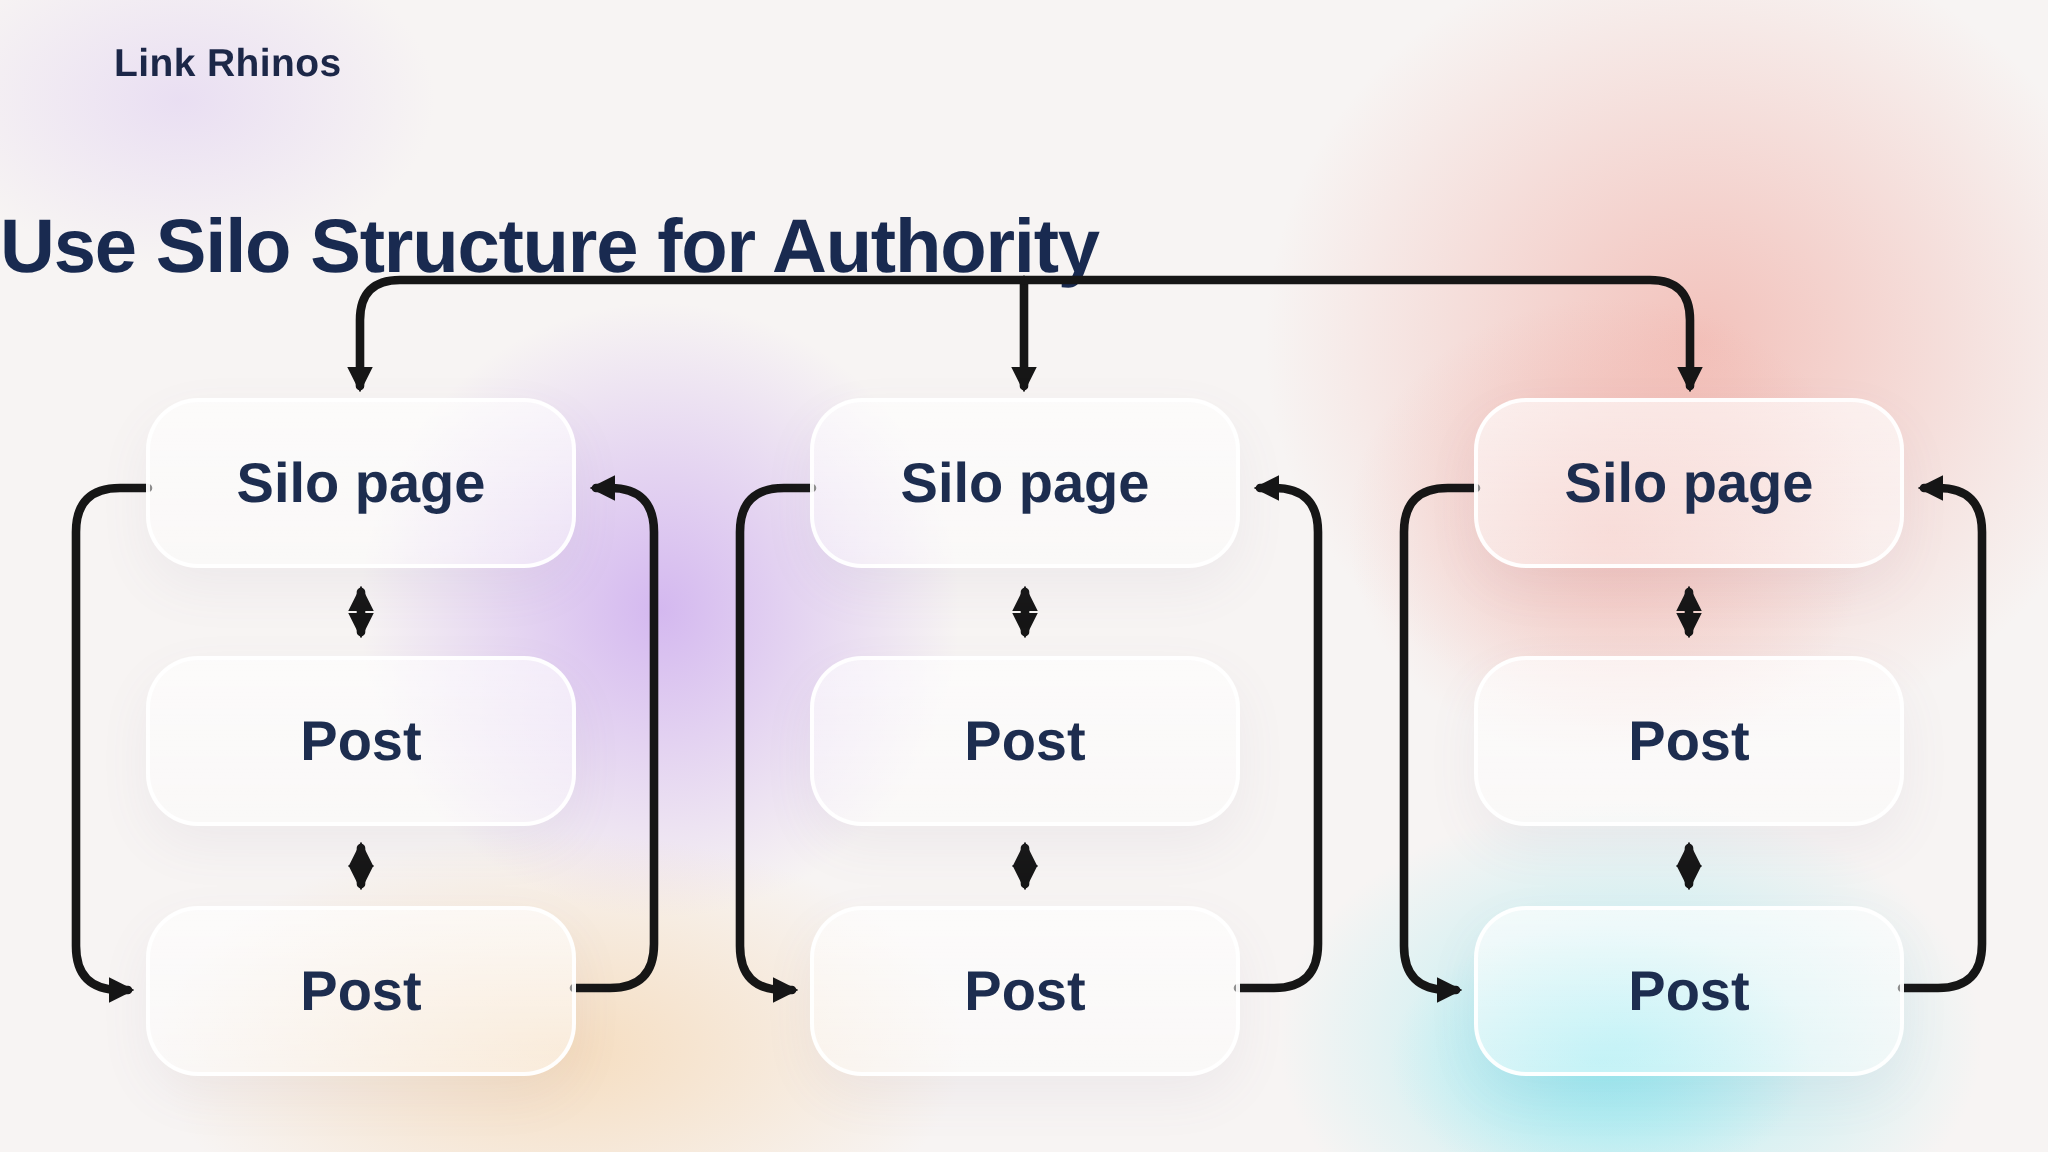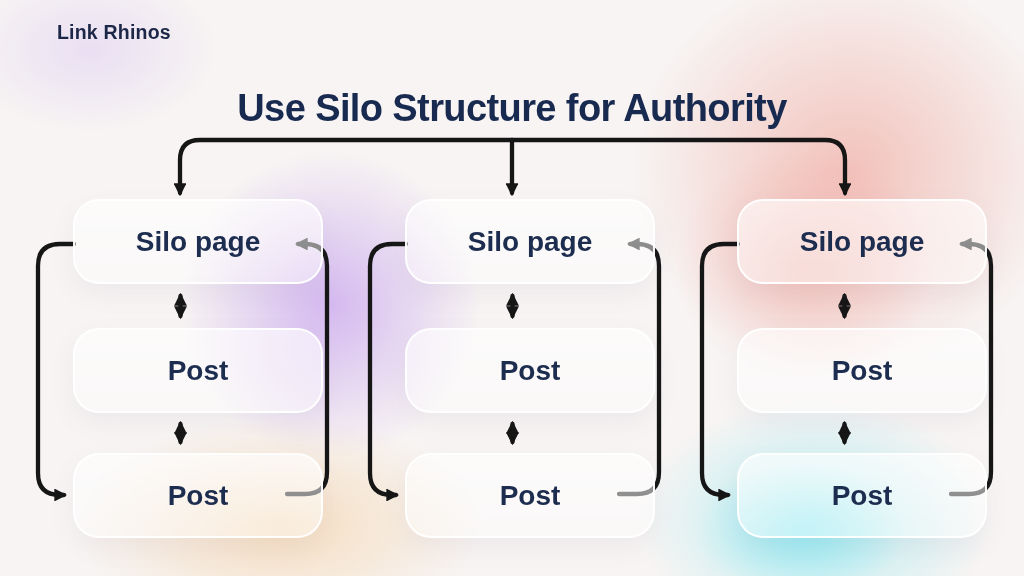--- a/index.html
+++ b/index.html
@@ -22,26 +22,26 @@
     background:radial-gradient(closest-side,var(--blob-cyan,rgba(125,231,240,.55)),rgba(125,231,240,0) 75%);}
   .blob-cyan2{left:660px;top:440px;width:280px;height:180px;
     background:radial-gradient(closest-side,var(--blob-cyan2,rgba(110,228,240,.45)),rgba(110,228,240,0) 75%);}
 
   .logo{
     position:absolute;left:57px;top:21px;
     font-size:19.5px;font-weight:700;letter-spacing:.2px;
     color:var(--logo-color,#1c2748);
   }
   .title{
-    position:absolute;left:0;top:62px;width:100%;text-align:center;
+    position:absolute;left:0;top:78px;width:100%;text-align:left;
     font-size:38px;font-weight:800;letter-spacing:-.6px;
     color:var(--title-color,#192a50);
   }
   .box{
-    position:absolute;width:250px;height:85px;border-radius:26px;
+    position:absolute;width:215px;height:85px;border-radius:26px;
     background:linear-gradient(180deg,var(--box-fill-top,rgba(255,255,255,.62)),var(--box-fill-bottom,rgba(255,255,255,.42)));
     border:2px solid var(--box-border,rgba(255,255,255,.92));
     box-sizing:border-box;
     display:flex;align-items:center;justify-content:center;
     font-size:28px;font-weight:700;
     color:var(--box-text-color,#1d2d4f);
     box-shadow:0 10px 26px rgba(110,95,140,.07);
   }
   #arrows{position:absolute;left:0;top:0;width:1024px;height:576px;}
   .arrow{stroke:var(--arrow-color,#161616);stroke-width:4.3;fill:none;stroke-linecap:round;}

